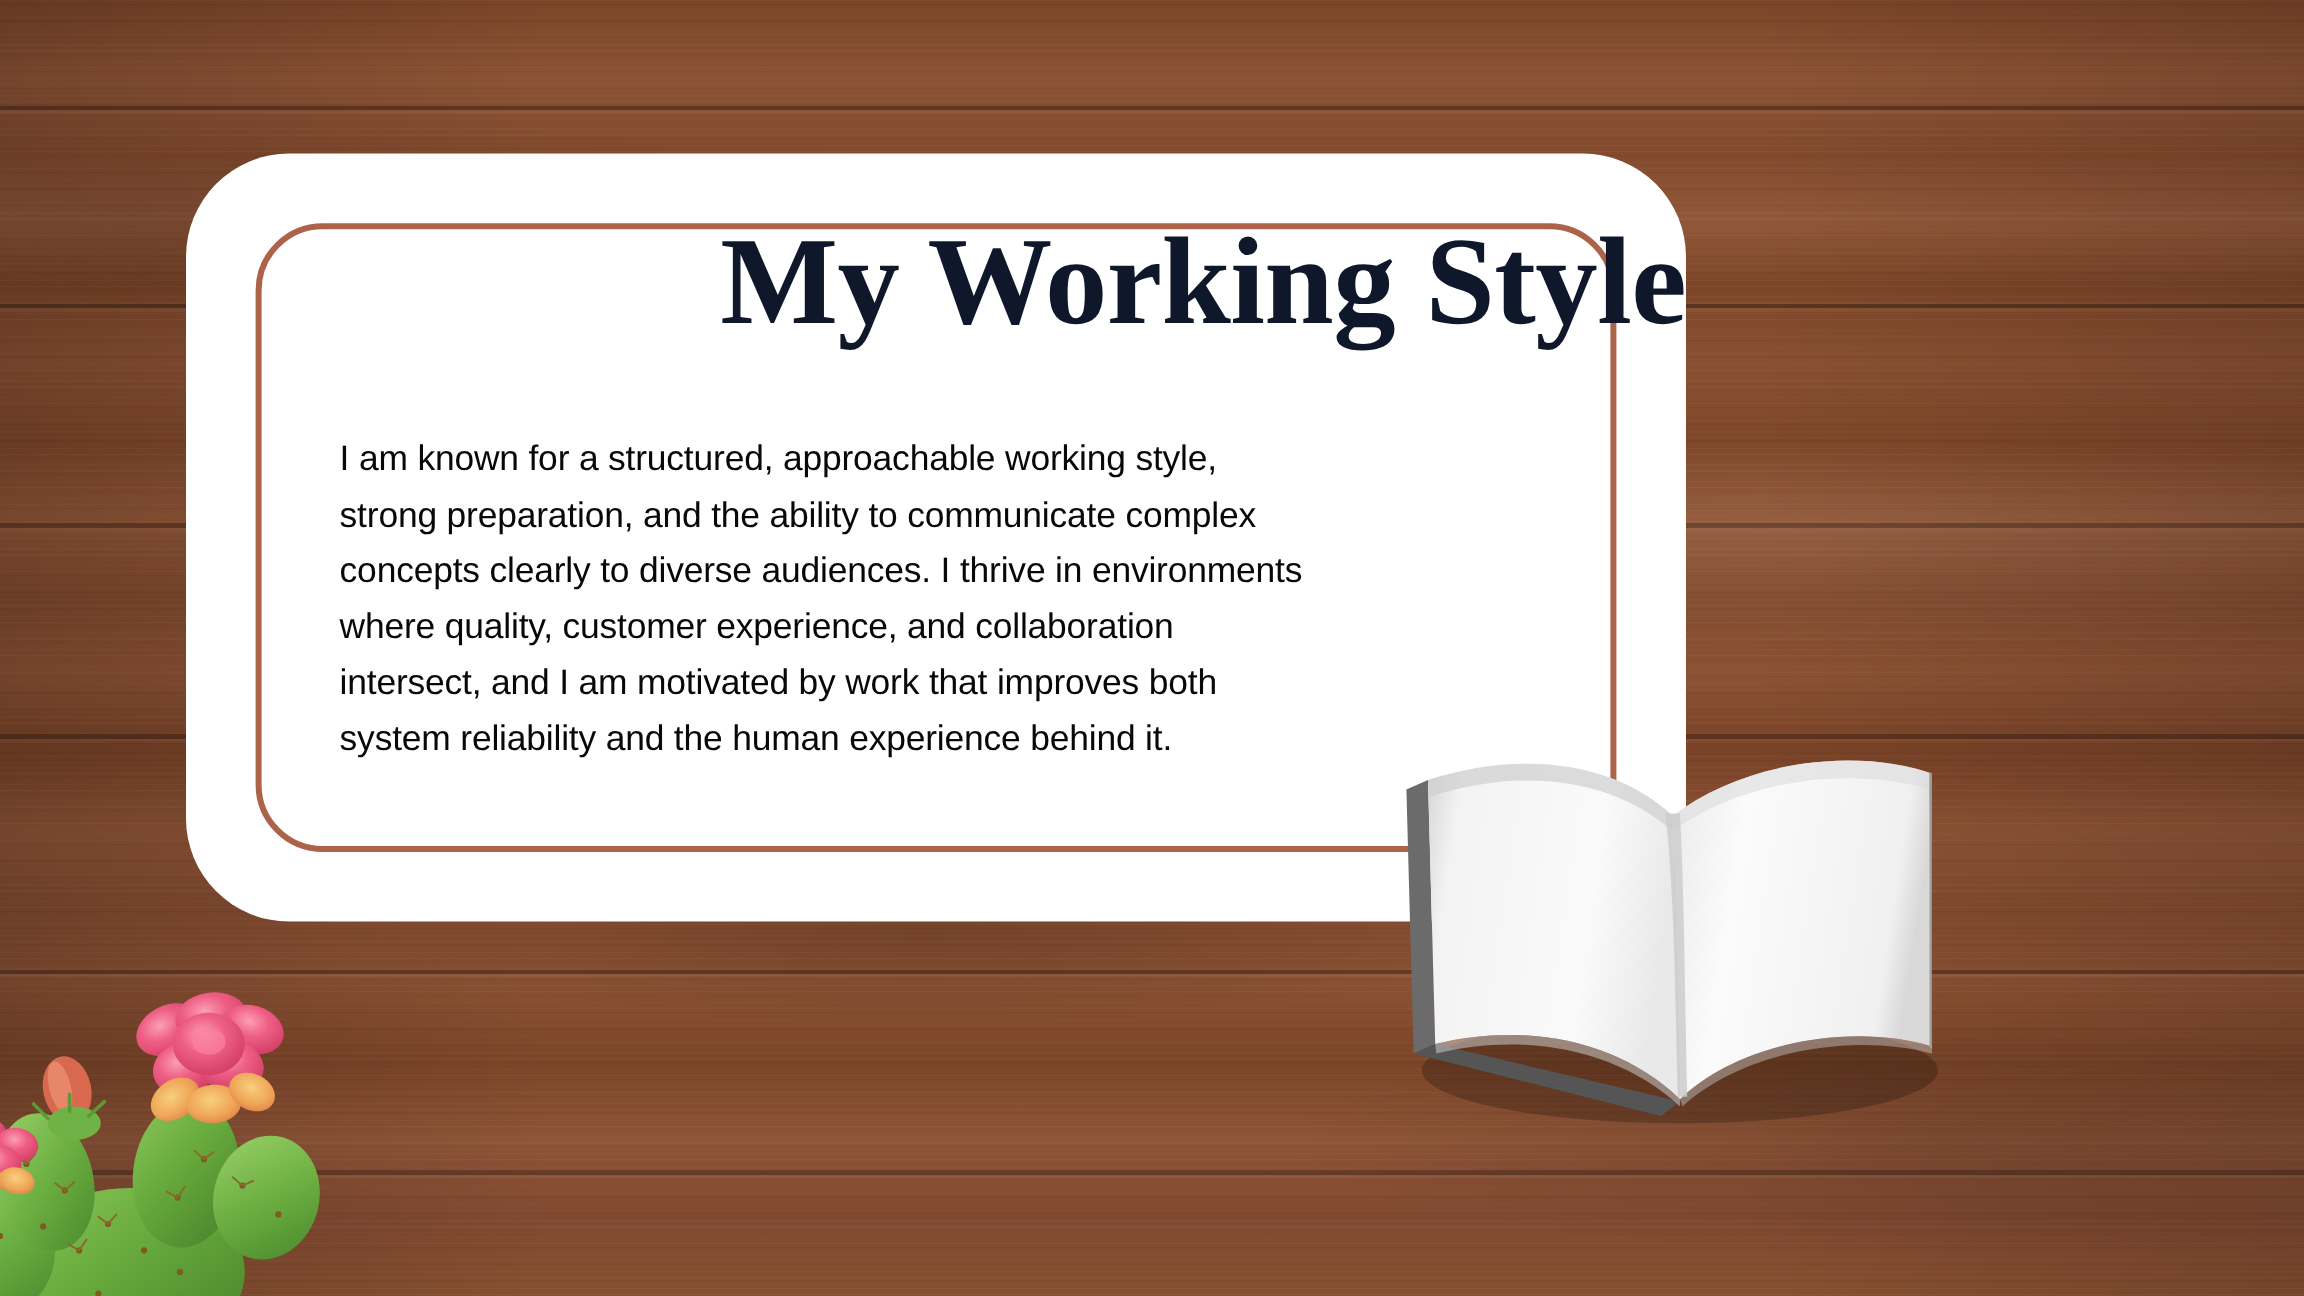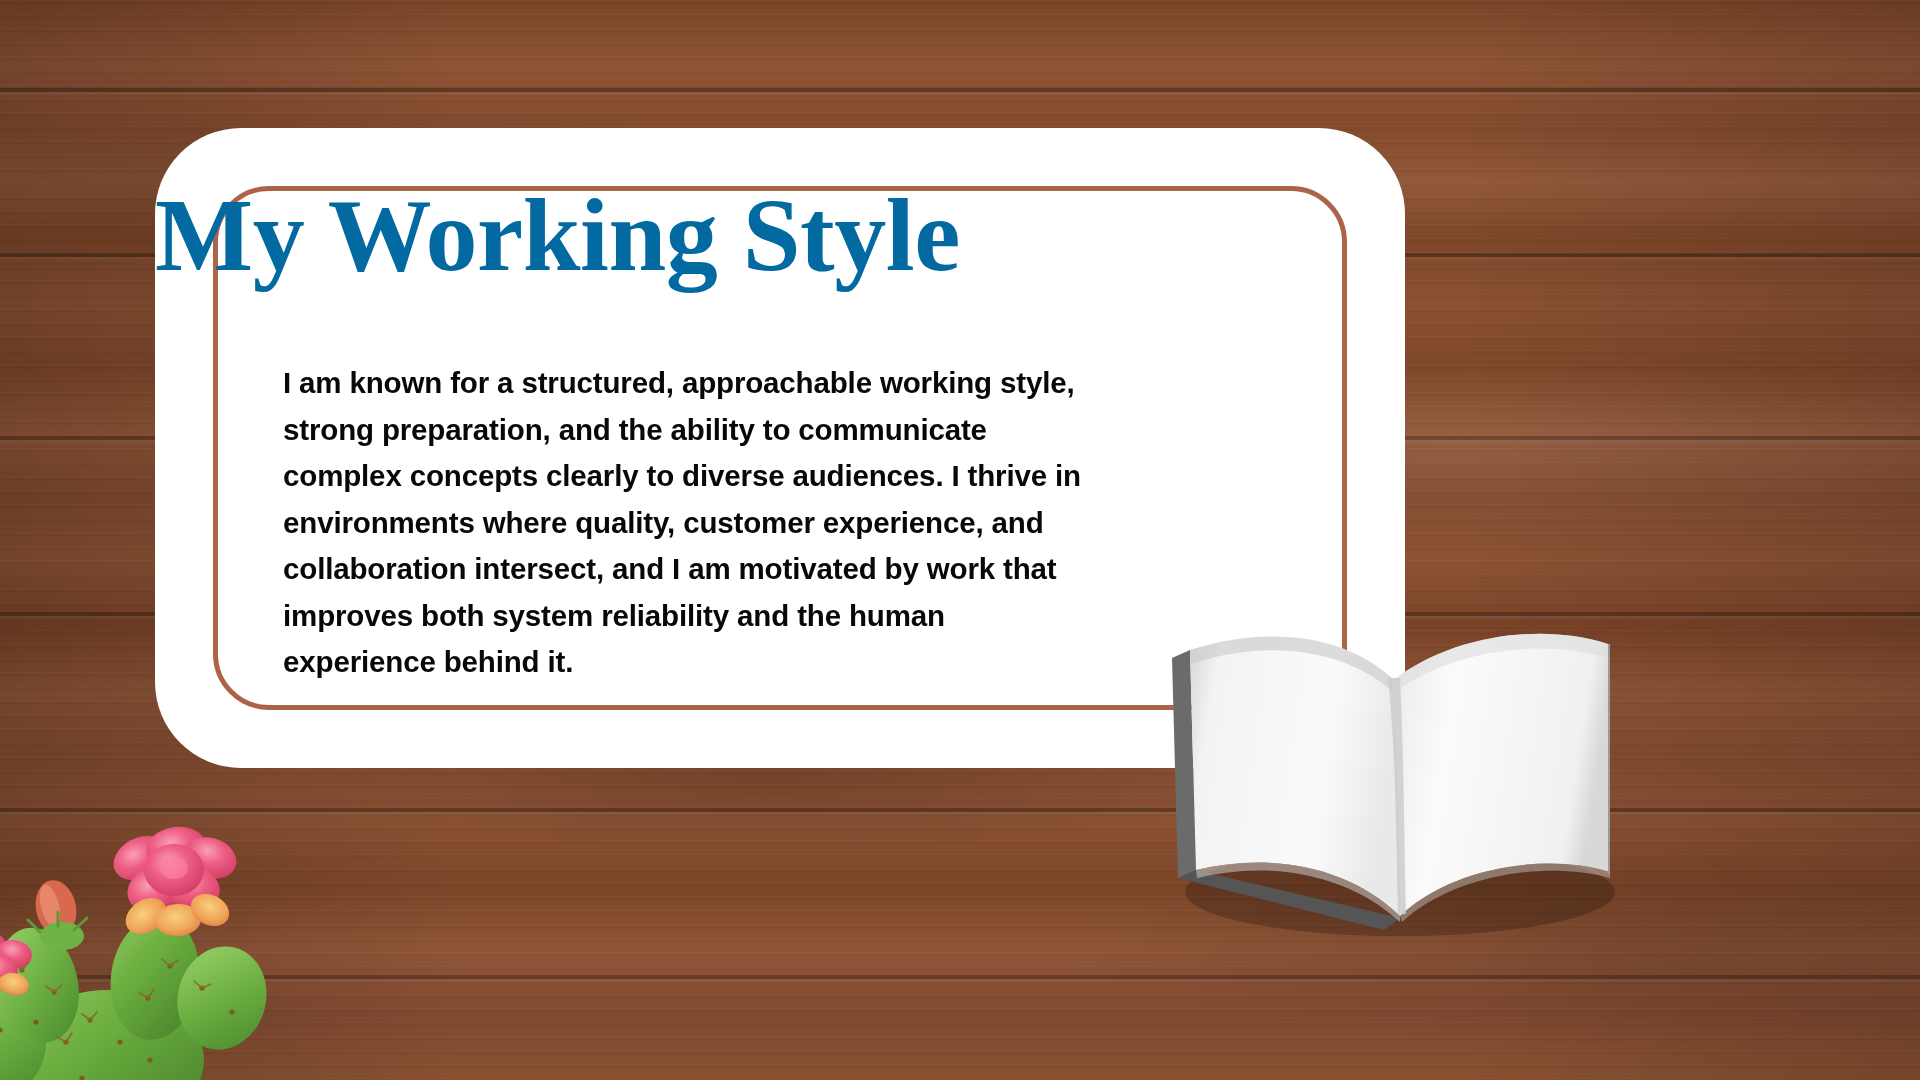--- a/index.html
+++ b/index.html
@@ -86,35 +86,35 @@
 
   
   #card-content {
     position:absolute;
     left:0; top:0; width:100%; height:100%;
     z-index:6;
   }
   #page-title {
     position:absolute;
     left:0; right:0; top:52px;
-    text-align:left;
+    text-align:right;
     font-family:"Liberation Serif", "DejaVu Serif", serif;
     font-weight:700;
     font-size:104px;
     line-height:1.05;
     letter-spacing:-0.5px;
-    color:#0369a1;
+    color:#0f172a;
   }
   #body-paragraph {
     position:absolute;
     left:128px;
     top:232px;
     width:820px;
     font-family:"Liberation Sans", sans-serif;
-    font-weight:700;
+    font-weight:400;
     font-size:29.5px;
     line-height:46.5px;
     letter-spacing:-0.15px;
     color:#080808;
     text-align:left;
   }
 
   
   #cactus {
     position:absolute;

